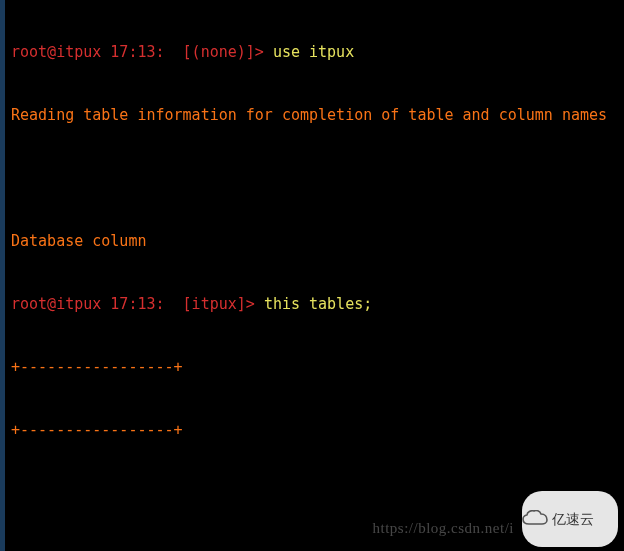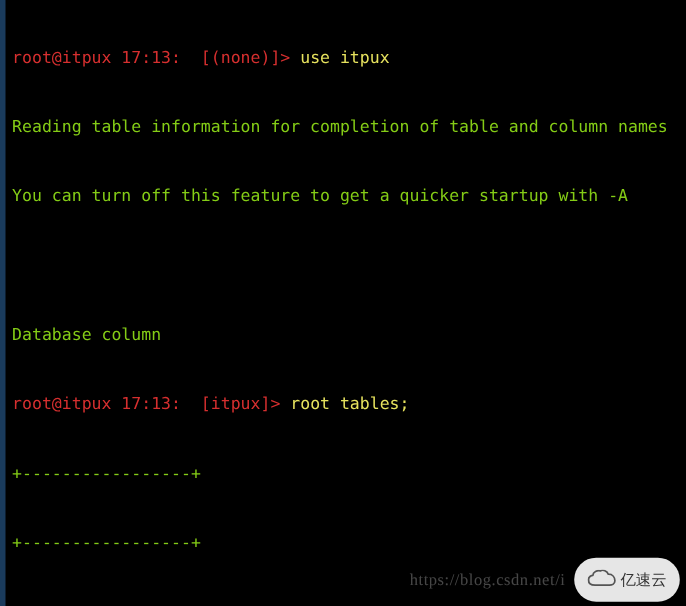--- a/index.html
+++ b/index.html
@@ -19,58 +19,57 @@
     width: 100%; height: 100%;
     background: #000;
     border-left: 5px solid #1a3b5c;
     padding: 0 16px 6px 6px;
     white-space: pre;
     color: #ccc;
   }
   .line { white-space: pre; }
   .prompt { color: #d62f2f; }
   .cmd    { color: #e6e25e; }
-  .out    { color: #84cc16; }
+  .out    { color: #f97316; }
   .wm-url {
     position: absolute;
     bottom: 12px;
     right: 110px;
     color: rgba(200,200,200,0.35);
     font-family: Liberation Serif, serif;
     font-size: 15px;
     letter-spacing: 0.5px;
   }
   .wm-logo {
     position: absolute;
     bottom: 4px;
     right: 6px;
     width: 96px;
-    height: 40px;
+    height: 56px;
     border-radius: 20px;
     background: rgba(255,255,255,0.9);
     display: flex;
     align-items: center;
-    justify-content: center;
+    justify-content: flex-start;
     gap: 4px;
     font-family: Arial, sans-serif;
     font-size: 14px;
     color: #333;
   }
   .wm-logo svg { display:block; }
 </style>
 </head>
 <body>
 
 <div class="terminal">
   <div class="line"><span class="prompt">root@itpux 17:13:  [(none)]&gt; </span><span class="cmd">use itpux</span></div>
   <div class="line out">Reading table information for completion of table and column names</div>
-  <div class="line out">You can turn off this feature to get a quicker startup with -A</div>
   <div class="line out"> </div>
   <div class="line out">Database column</div>
-  <div class="line"><span class="prompt">root@itpux 17:13:  [itpux]&gt; </span><span class="cmd">root tables;</span></div>
+  <div class="line"><span class="prompt">root@itpux 17:13:  [itpux]&gt; </span><span class="cmd">this tables;</span></div>
   <div class="line out">+-----------------+</div>
   <div class="line out">+-----------------+</div>
   
   
   
   
   
   
   
   

